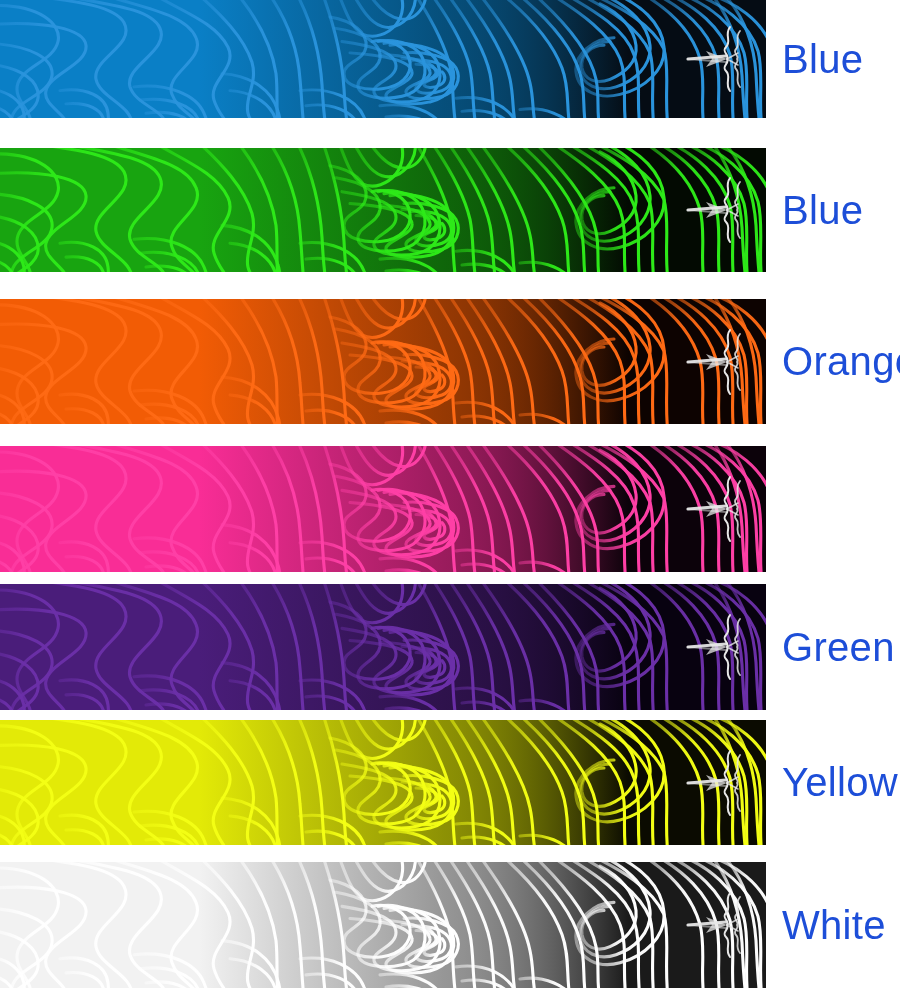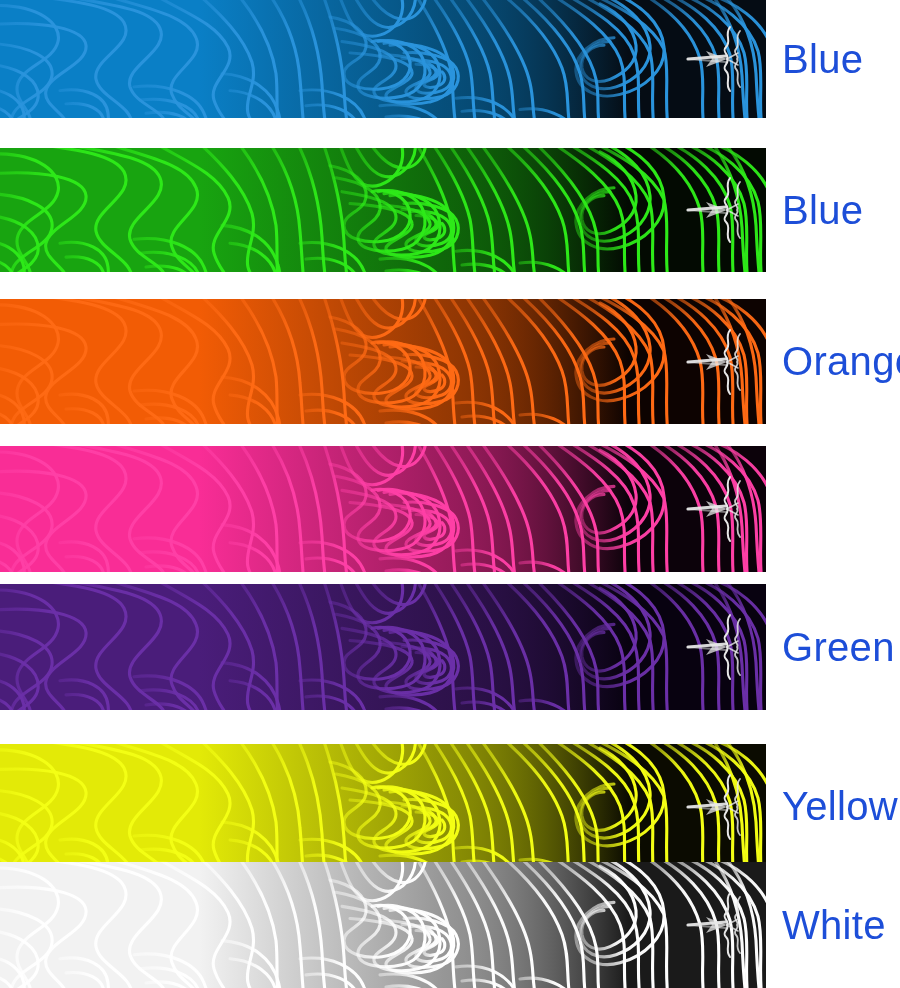--- a/index.html
+++ b/index.html
@@ -555,21 +555,21 @@
             <path d="M2 38 L40 41" stroke="#e8e8e8" stroke-width="2.2" stroke-linecap="round" opacity="0.5"></path>
             <path d="M41 38 L20 30 L26 38 L20 46 Z" fill="#e8e8e8" opacity="0.75"></path>
             <path d="M44 6 C 38 14 46 20 40 26 C 35 31 44 34 41 38 C 44 42 35 45 40 50 C 46 56 38 62 44 70" stroke="#e8e8e8" stroke-width="2" stroke-linejoin="round" stroke-linecap="round"></path>
             <path d="M54 10 C 48 17 55 23 50 28 C 46 32 54 35 51 38 C 54 41 46 44 50 48 C 55 53 48 59 54 66" stroke="#e8e8e8" stroke-width="1.8" stroke-linejoin="round" stroke-linecap="round" opacity="0.85"></path>
             <path d="M41 38 L52 32 M41 38 L52 44" stroke="#e8e8e8" stroke-width="1.6" stroke-linecap="round" opacity="0.8"></path>
           </svg>
         </div>
       </div>
       <div class="swatch-label">Green</div>
     </div>
-    <div class="swatch-row" style="top:744px;height:125px;">
+    <div class="swatch-row" style="top:720px;height:125px;">
       <div class="swatch-band">
         <svg viewBox="0 0 766 125" preserveAspectRatio="none" aria-hidden="true">
           <defs>
             <linearGradient id="g5" x1="0" y1="0" x2="1" y2="0">
               <stop offset="0%" stop-color="#e3ea07"></stop>
               <stop offset="26%" stop-color="#e3ea07"></stop>
               <stop offset="58%" stop-color="#e3ea07" stop-opacity="0.62"></stop>
               <stop offset="82%" stop-color="#0b0b01"></stop>
               <stop offset="100%" stop-color="#0b0b01"></stop>
             </linearGradient>

